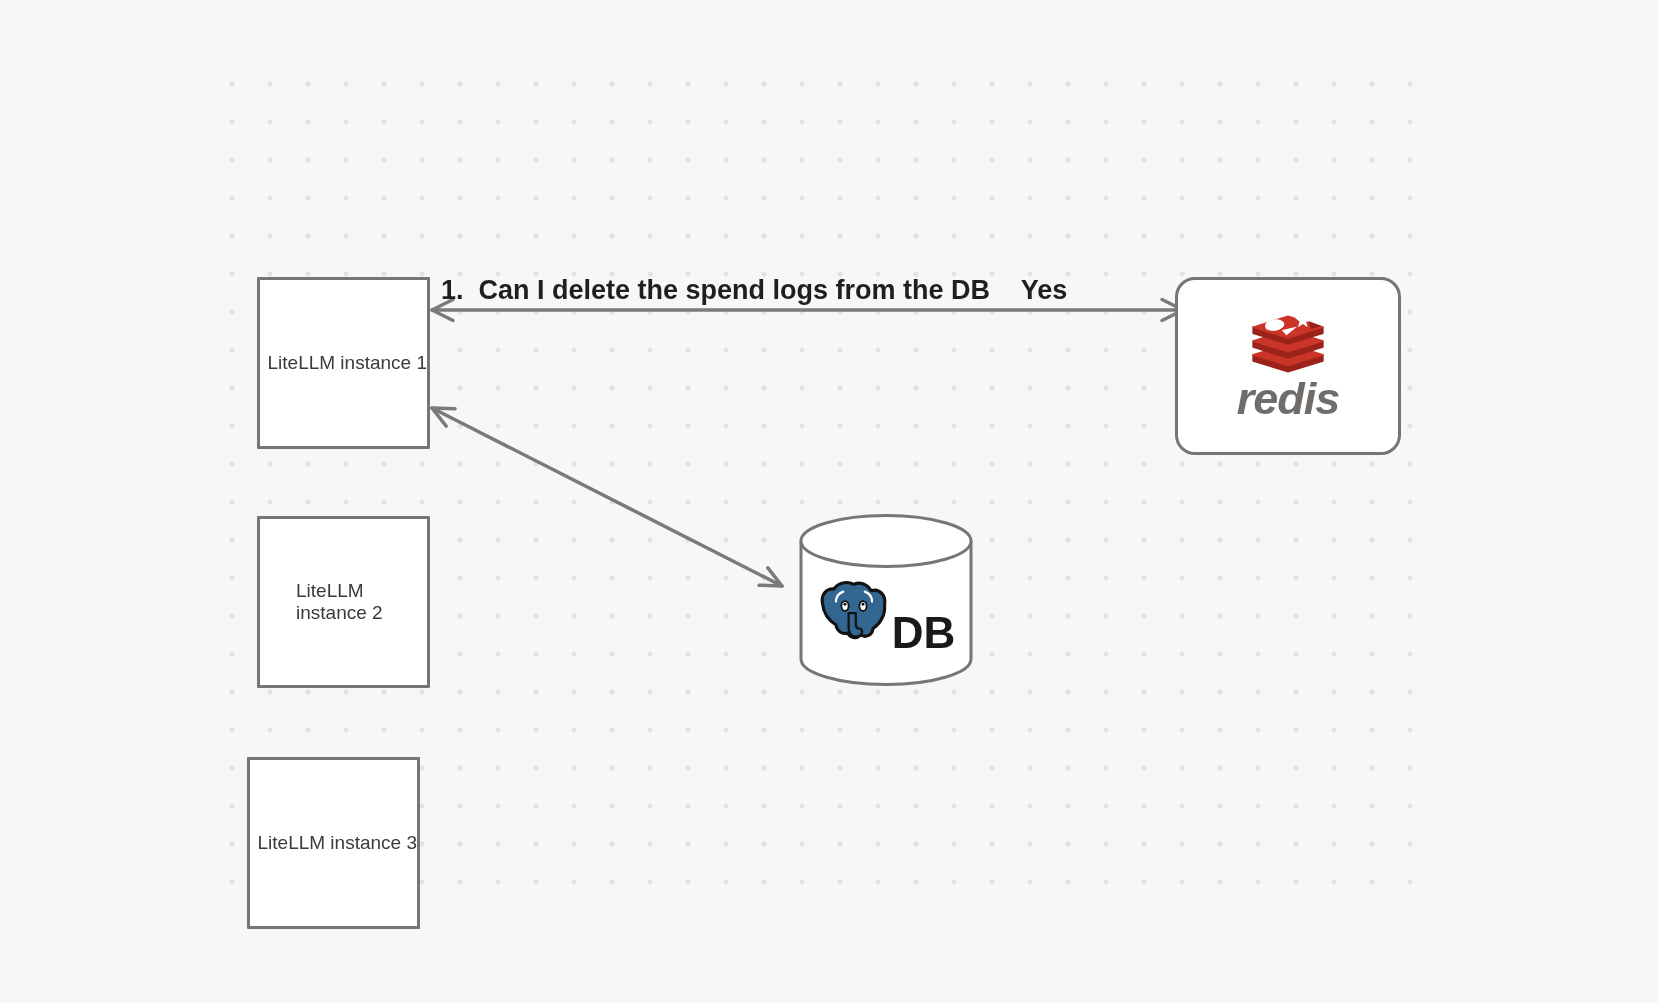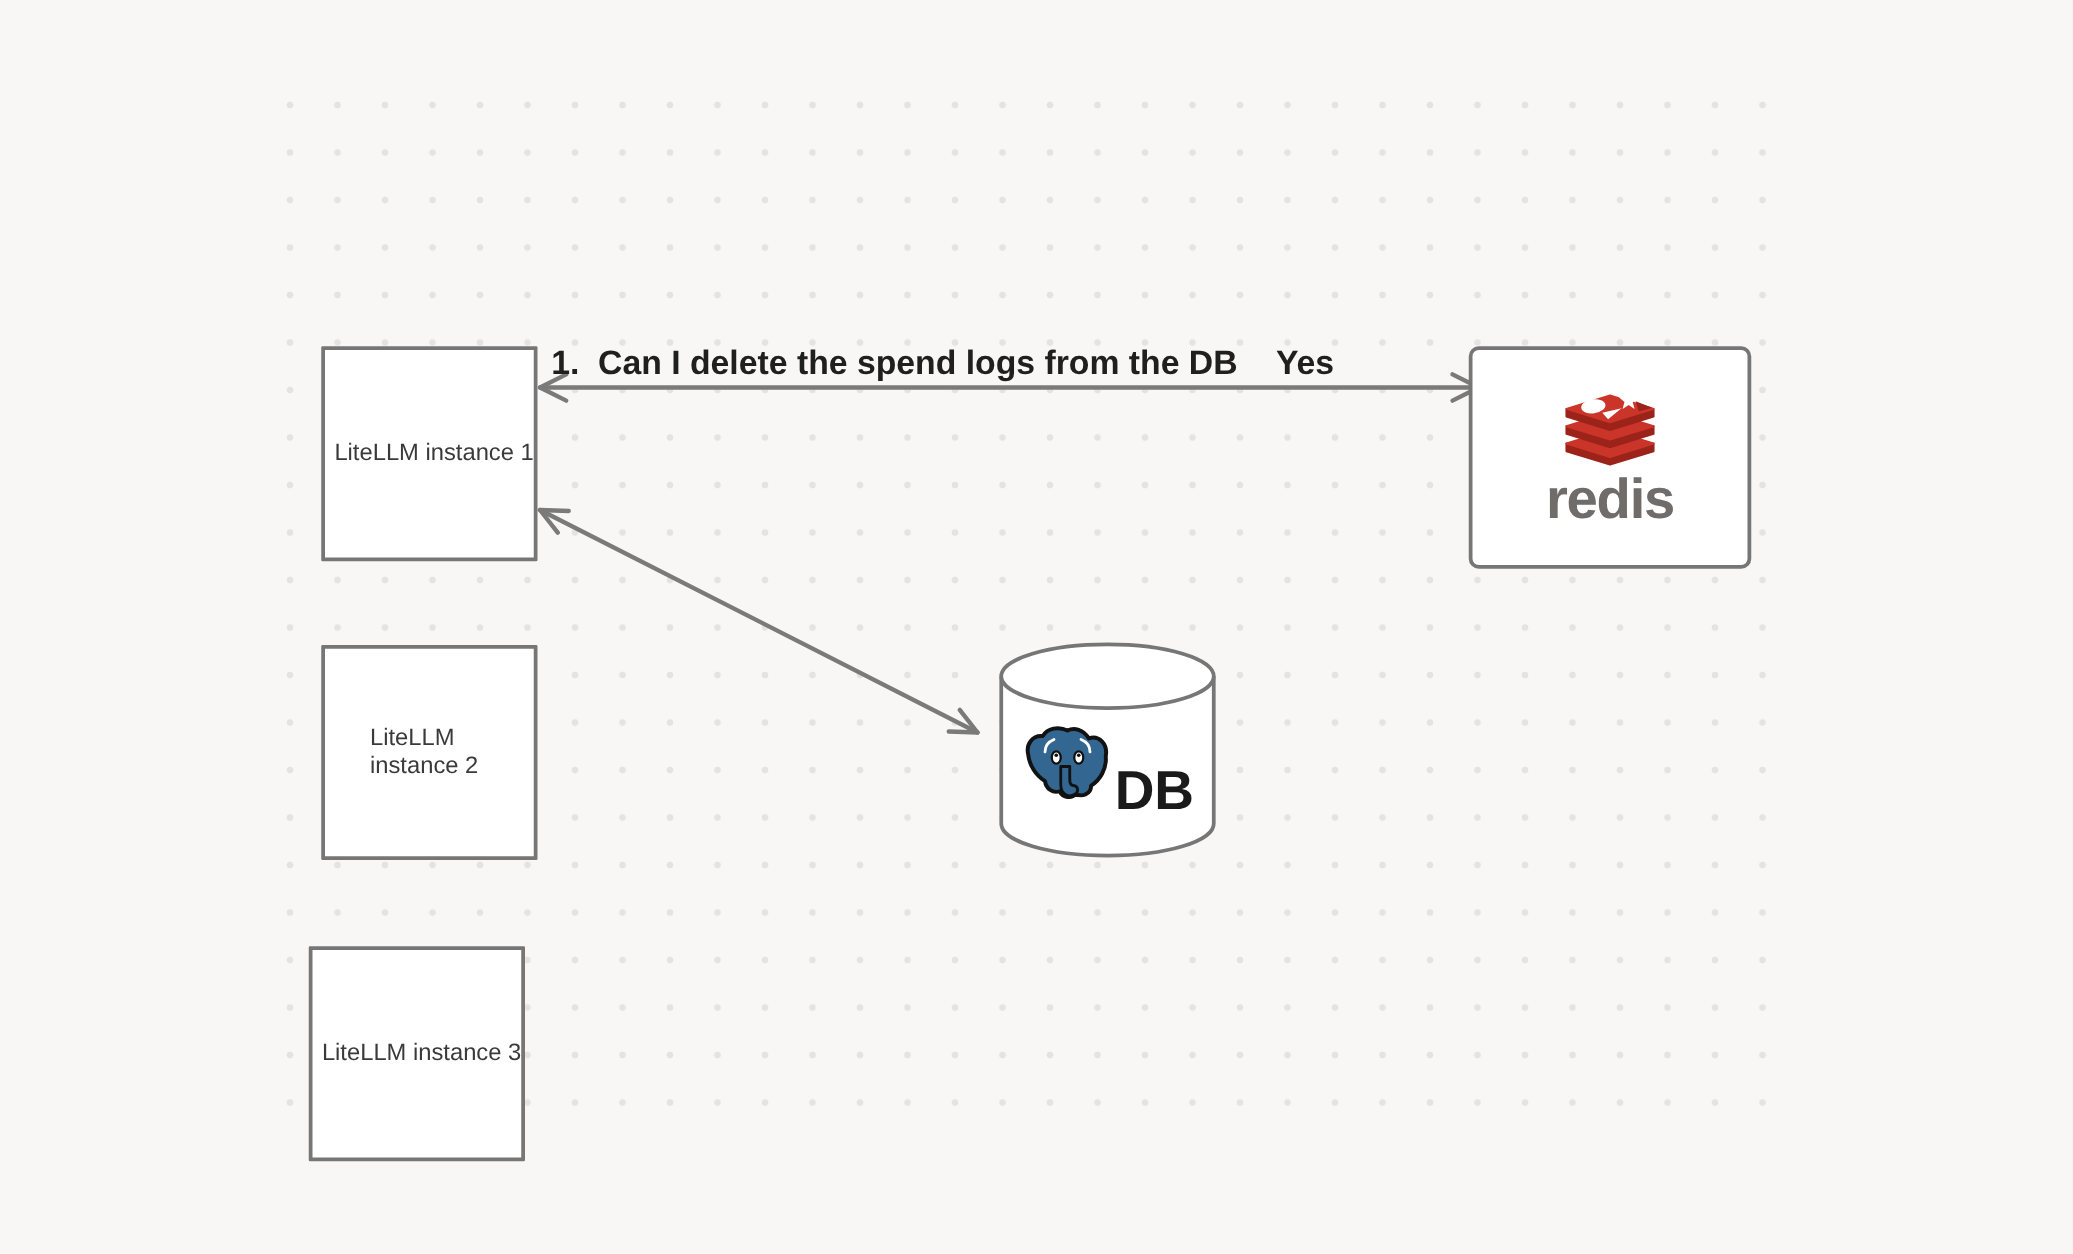--- a/index.html
+++ b/index.html
@@ -21,22 +21,22 @@
     position:absolute;width:173px;height:172px;background:var(--node-fill);
     border:3.5px solid var(--stroke-gray);border-radius:1px;
     display:flex;align-items:center;justify-content:flex-end;
   }
   .box-label{font-size:19px;color:var(--node-text);}
   .box1{left:257px;top:277px;}
   .box2{left:257px;top:516px;padding-left:36px;}
   .box3{left:247px;top:757px;}
   .redis-node{
     position:absolute;left:1175px;top:277px;width:226px;height:178px;
-    background:var(--node-fill);border:3.5px solid var(--stroke-gray);border-radius:8px;
-    display:flex;flex-direction:column;align-items:center;justify-content:center;
+    background:var(--node-fill);border:3.5px solid var(--stroke-gray);border-radius:20px;
+    display:flex;flex-direction:column;align-items:center;justify-content:center;font-style:italic;
   }
   .redis-wordmark{
     font-size:45px;font-weight:700;letter-spacing:-1px;line-height:1;
     color:var(--redis-wordmark-gray);margin-top:3px;
   }
   .arrow-svg{position:absolute;overflow:visible;}
   .arrow-svg line, .arrow-svg polyline{
     stroke:var(--arrow-gray);stroke-width:3.5;fill:none;
     stroke-linecap:round;stroke-linejoin:round;
   }

